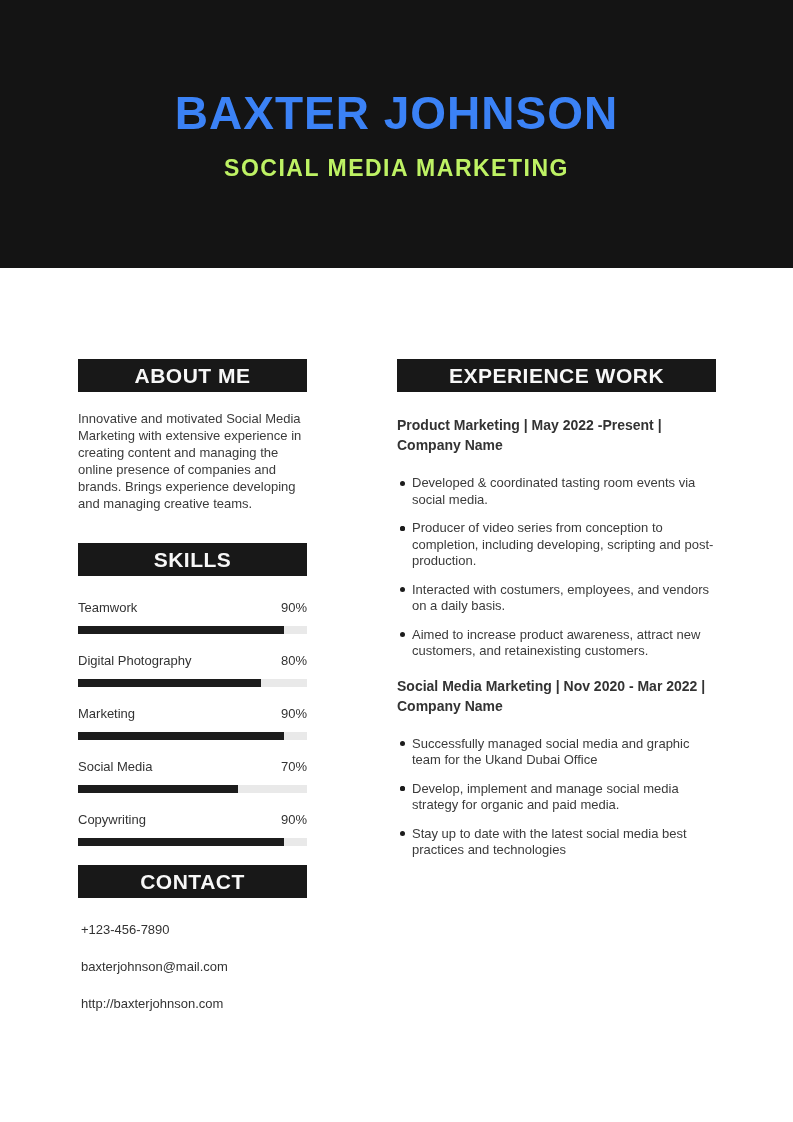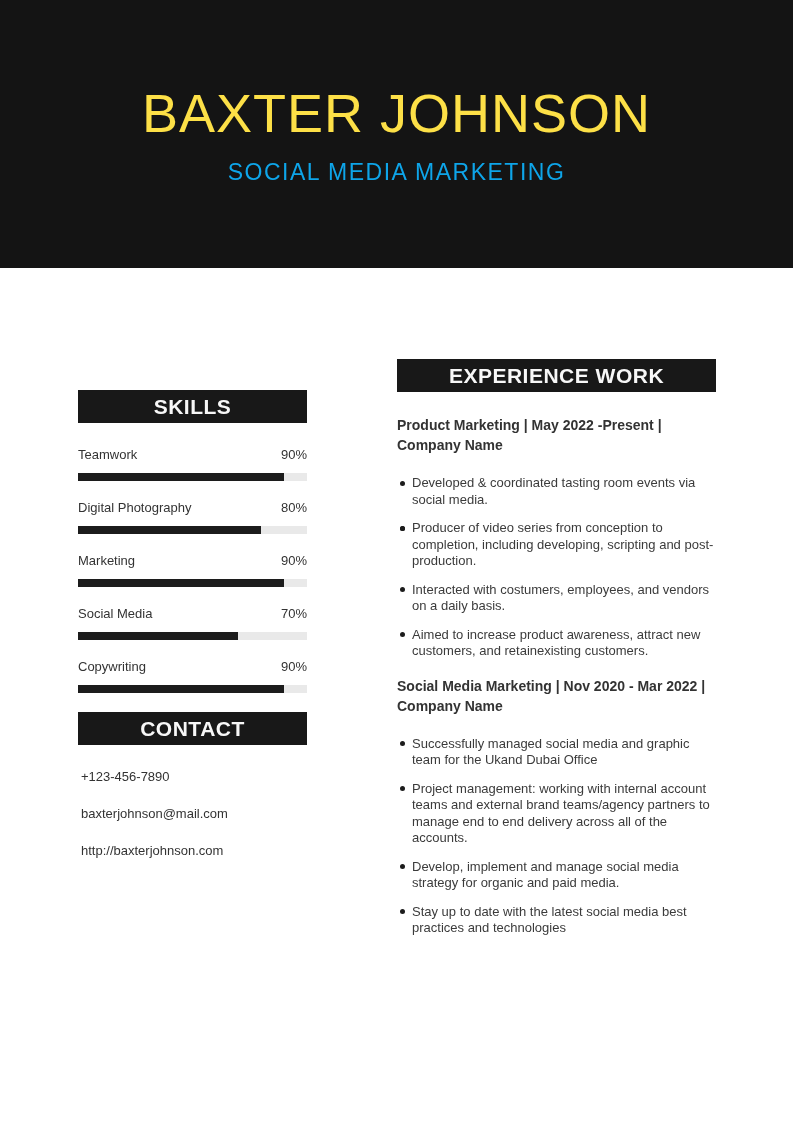--- a/index.html
+++ b/index.html
@@ -14,27 +14,27 @@
   }
 
   
   .header {
     height:268px;
     background:var(--header-bg, #141414);
     display:flex; flex-direction:column;
     align-items:center; justify-content:center;
   }
   .name {
-    color:#fde047;
-    font-size:54px; font-weight:400;
+    color:#3b82f6;
+    font-size:46px; font-weight:700;
     letter-spacing:1px; white-space:nowrap;
   }
   .subtitle {
-    color:#0ea5e9;
-    font-size:23px; font-weight:400;
+    color:#bef264;
+    font-size:23px; font-weight:700;
     letter-spacing:1.5px; margin-top:15px;
     white-space:nowrap;
   }
 
   
   .columns { display:flex; padding-left:78px; margin-top:91px; }
   .col-left  { width:229px; flex:none; }
   .col-right { width:319px; flex:none; margin-left:90px; }
 
   .section-head {
@@ -100,20 +100,24 @@
 
   <div class="header">
     <div class="name">BAXTER JOHNSON</div>
     <div class="subtitle">SOCIAL MEDIA MARKETING</div>
   </div>
 
   <div class="columns">
 
     <div class="col-left">
 
+      <div>
+        <div class="section-head">ABOUT ME</div>
+        <div class="about-text">Innovative and motivated Social Media Marketing with extensive experience in creating content and managing the online presence of companies and brands. Brings experience developing and managing creative teams.</div>
+      </div>
 
       <div class="skills-block">
         <div class="section-head">SKILLS</div>
         <div class="skills-list">
             <div class="skill">
               <div class="skill-head">
                 <span class="skill-label">Teamwork</span>
                 <span class="skill-pct">90%</span>
               </div>
               <div class="bar">
@@ -188,21 +192,21 @@
                 <div class="bullet"><span class="bullet-dot"></span><span class="bullet-text">Aimed to increase product awareness, attract new customers, and retainexisting customers.</span></div>
               </div>
             </div>
             <div class="job">
               <div class="job-title">
                 <div class="job-title-line">Social Media Marketing | Nov 2020 - Mar 2022 |</div>
                 <div class="job-title-line">Company Name</div>
               </div>
               <div class="bullets">
                 <div class="bullet"><span class="bullet-dot"></span><span class="bullet-text">Successfully managed social media and graphic team for the Ukand Dubai Office</span></div>
-                <div class="bullet"><span class="bullet-dot"></span><span class="bullet-text">Project management: working with internal account teams and external brand teams/agency partners to manage end to end delivery across all of the accounts.</span></div>
+                <div class="bullet"><span class="bullet-dot"></span></div>
                 <div class="bullet"><span class="bullet-dot"></span><span class="bullet-text">Develop, implement and manage social media strategy for organic and paid media.</span></div>
                 <div class="bullet"><span class="bullet-dot"></span><span class="bullet-text">Stay up to date with the latest social media best practices and technologies</span></div>
               </div>
             </div>
           </div>
       </div>
 
     </div>
 
   </div>

